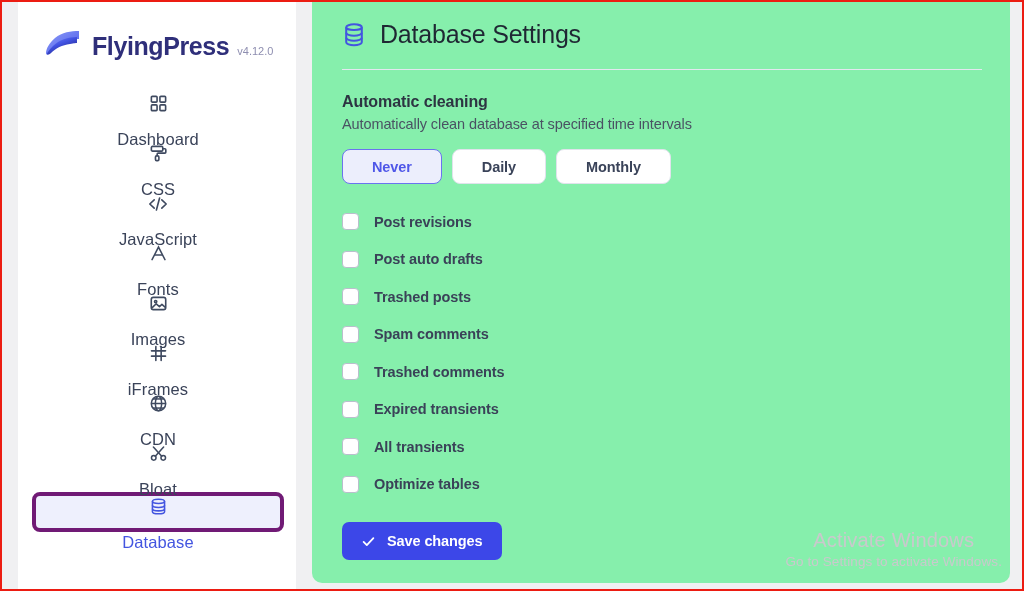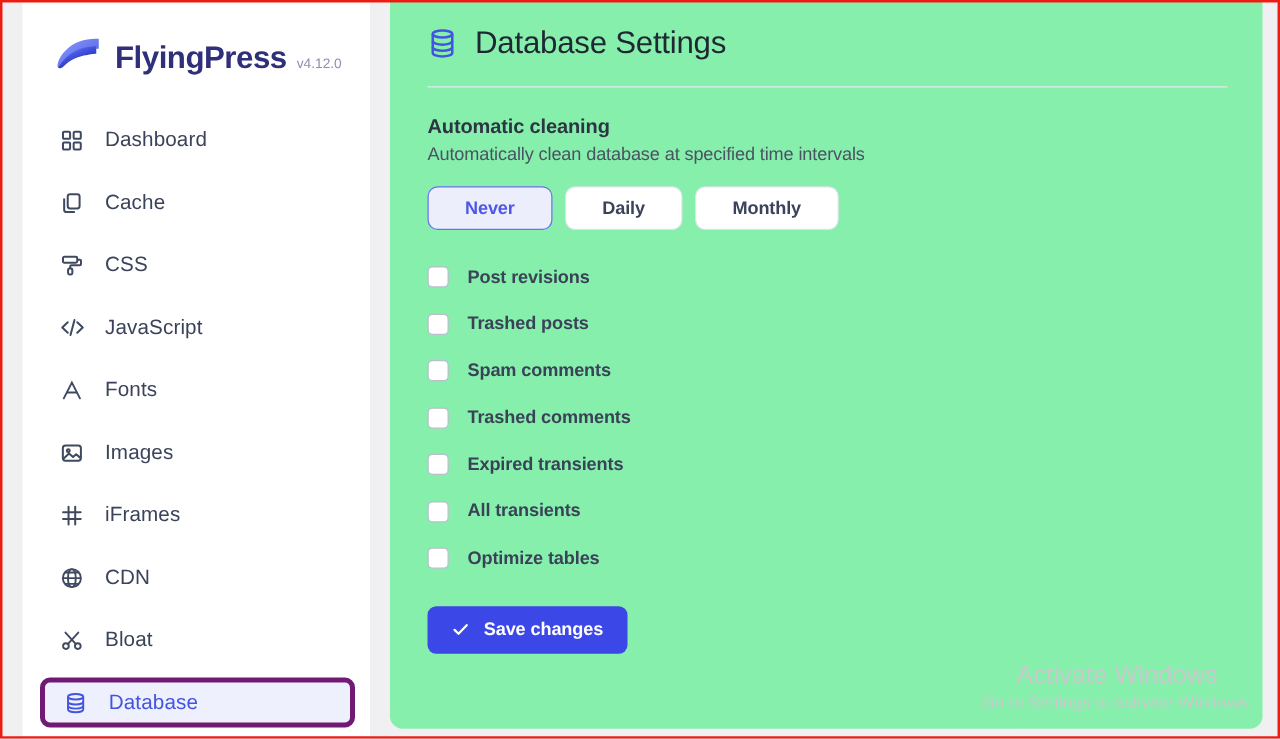--- a/index.html
+++ b/index.html
@@ -81,20 +81,21 @@
     display: flex;
     align-items: center;
     gap: 16px;
     height: 40px;
     margin-bottom: 10px;
     padding: 0 14px;
     border-radius: 8px;
     border: 1px solid transparent;
     cursor: pointer;
     background: transparent;
+    flex-direction: column;
   }
   .nav-item .nav-icon {
     width: 21px; height: 21px;
     flex: 0 0 21px;
     display: flex;
     align-items: center;
     justify-content: center;
     color: #3f4a60;
   }
   .nav-item .nav-icon svg { display: block; }
@@ -299,29 +300,20 @@
         <svg width="19" height="19" viewBox="0 0 20 20" fill="none" stroke="currentColor" stroke-width="1.7">
           <rect x="2.5" y="2.5" width="6" height="6" rx="1"></rect>
           <rect x="11.5" y="2.5" width="6" height="6" rx="1"></rect>
           <rect x="2.5" y="11.5" width="6" height="6" rx="1"></rect>
           <rect x="11.5" y="11.5" width="6" height="6" rx="1"></rect>
         </svg>
       </span>
       <span class="nav-label">Dashboard</span>
     </div>
 
-    <div class="nav-item">
-      <span class="nav-icon">
-        <svg width="19" height="19" viewBox="0 0 20 20" fill="none" stroke="currentColor" stroke-width="1.7">
-          <rect x="6.5" y="2.5" width="10" height="12" rx="2"></rect>
-          <path d="M12.5 17.5 H5.5 a2 2 0 0 1 -2 -2 V6"></path>
-        </svg>
-      </span>
-      <span class="nav-label">Cache</span>
-    </div>
 
     <div class="nav-item">
       <span class="nav-icon">
         <svg width="19" height="19" viewBox="0 0 20 20" fill="none" stroke="currentColor" stroke-width="1.7">
           <rect x="2.5" y="2.5" width="12" height="5" rx="1.2"></rect>
           <path d="M14.5 5 h2.2 a1 1 0 0 1 1 1 v2.6 a1 1 0 0 1 -1 1 H9.6 a1 1 0 0 0 -1 1 v1.4"></path>
           <rect x="6.8" y="12.5" width="3.6" height="5" rx="1.2"></rect>
         </svg>
       </span>
       <span class="nav-label">CSS</span>
@@ -436,20 +428,24 @@
       <button class="interval-btn">Monthly</button>
     </div>
 
     <div id="cleanup-list">
 
       <div class="check-row">
         <span class="checkbox"></span>
         <span class="check-label">Post revisions</span>
       </div>
 
+      <div class="check-row">
+        <span class="checkbox"></span>
+        <span class="check-label">Post auto drafts</span>
+      </div>
 
       <div class="check-row">
         <span class="checkbox"></span>
         <span class="check-label">Trashed posts</span>
       </div>
 
       <div class="check-row">
         <span class="checkbox"></span>
         <span class="check-label">Spam comments</span>
       </div>

